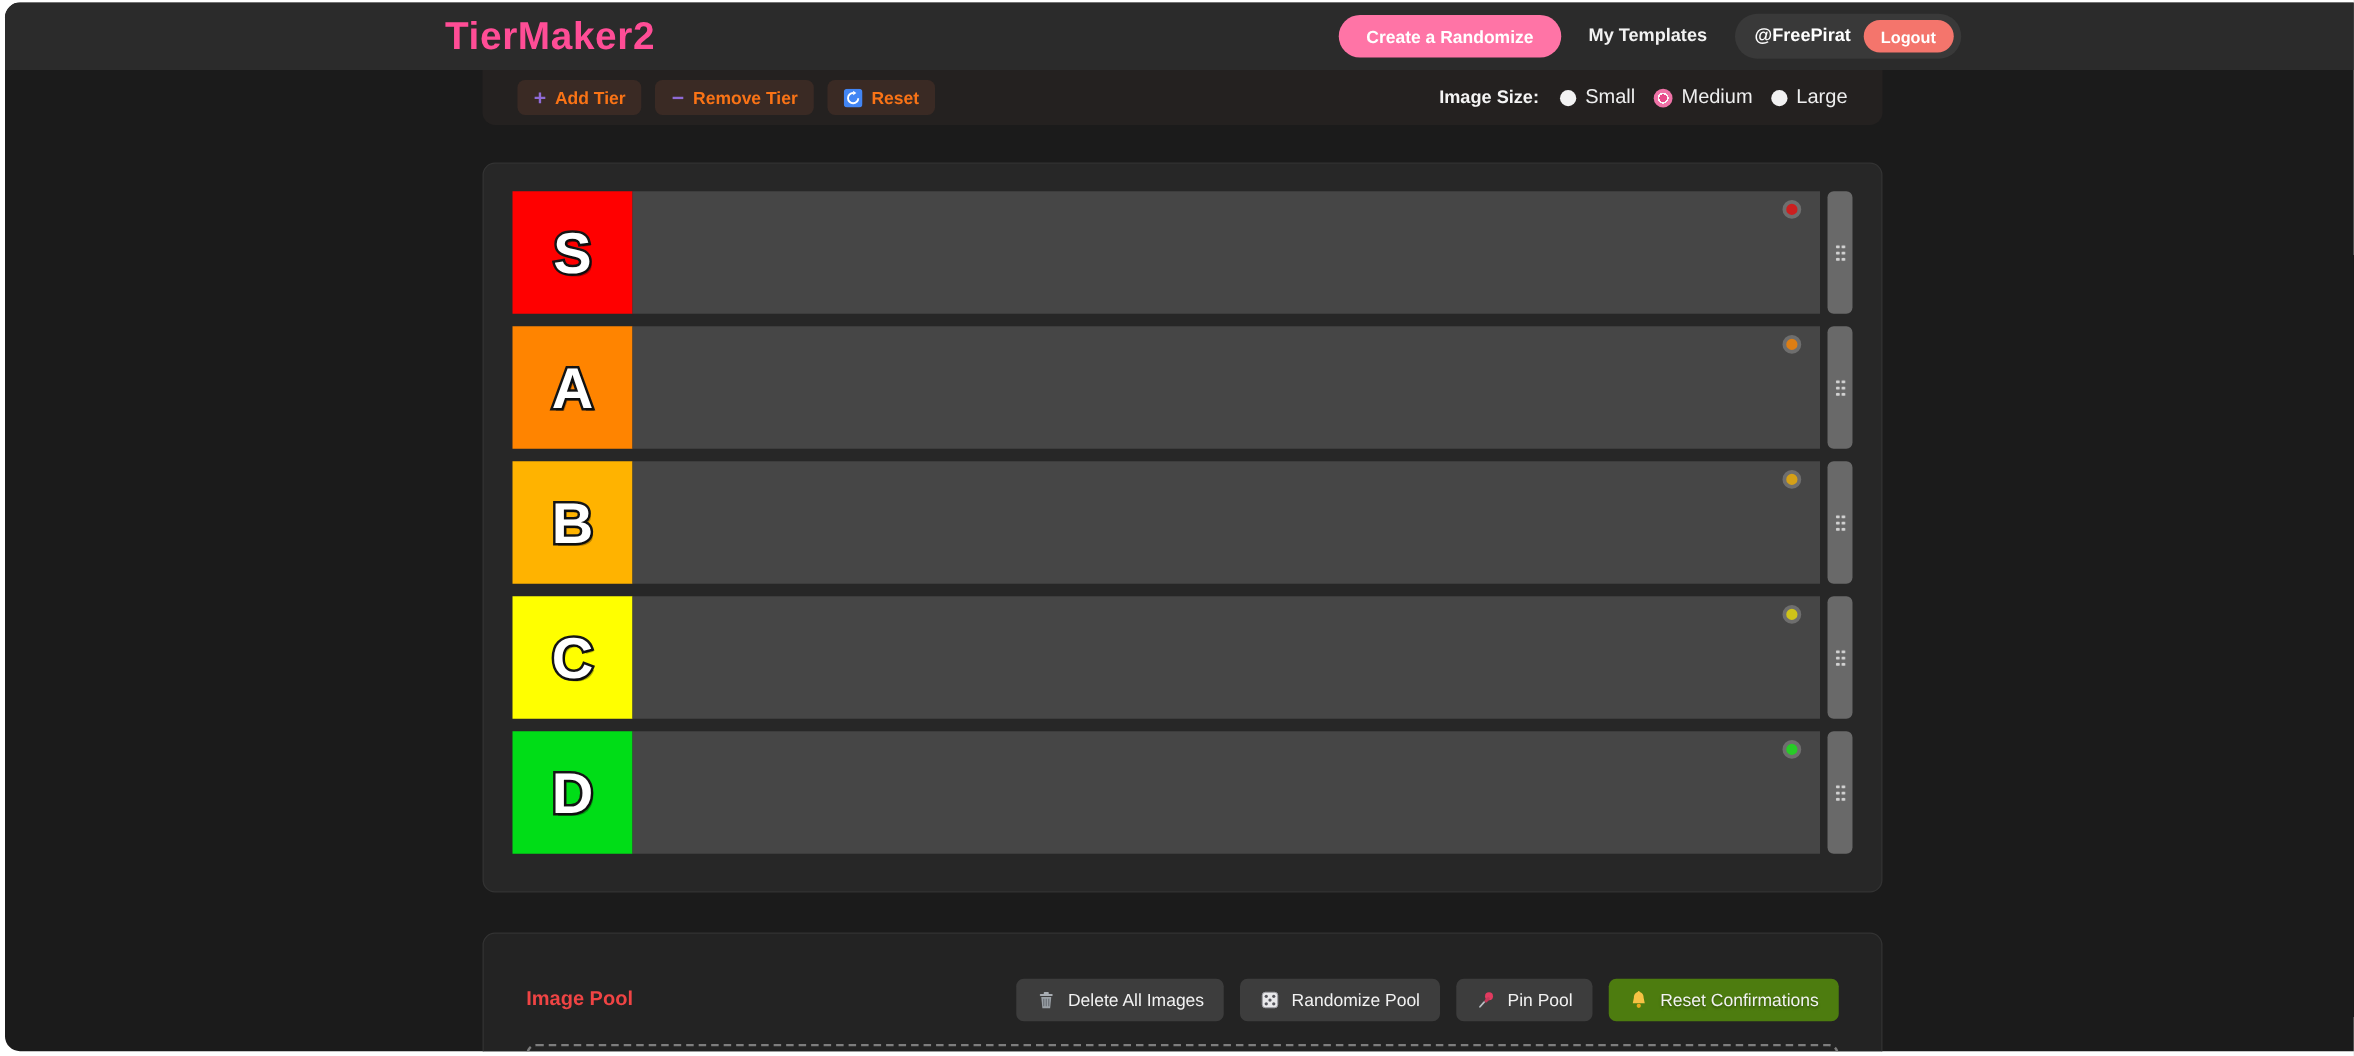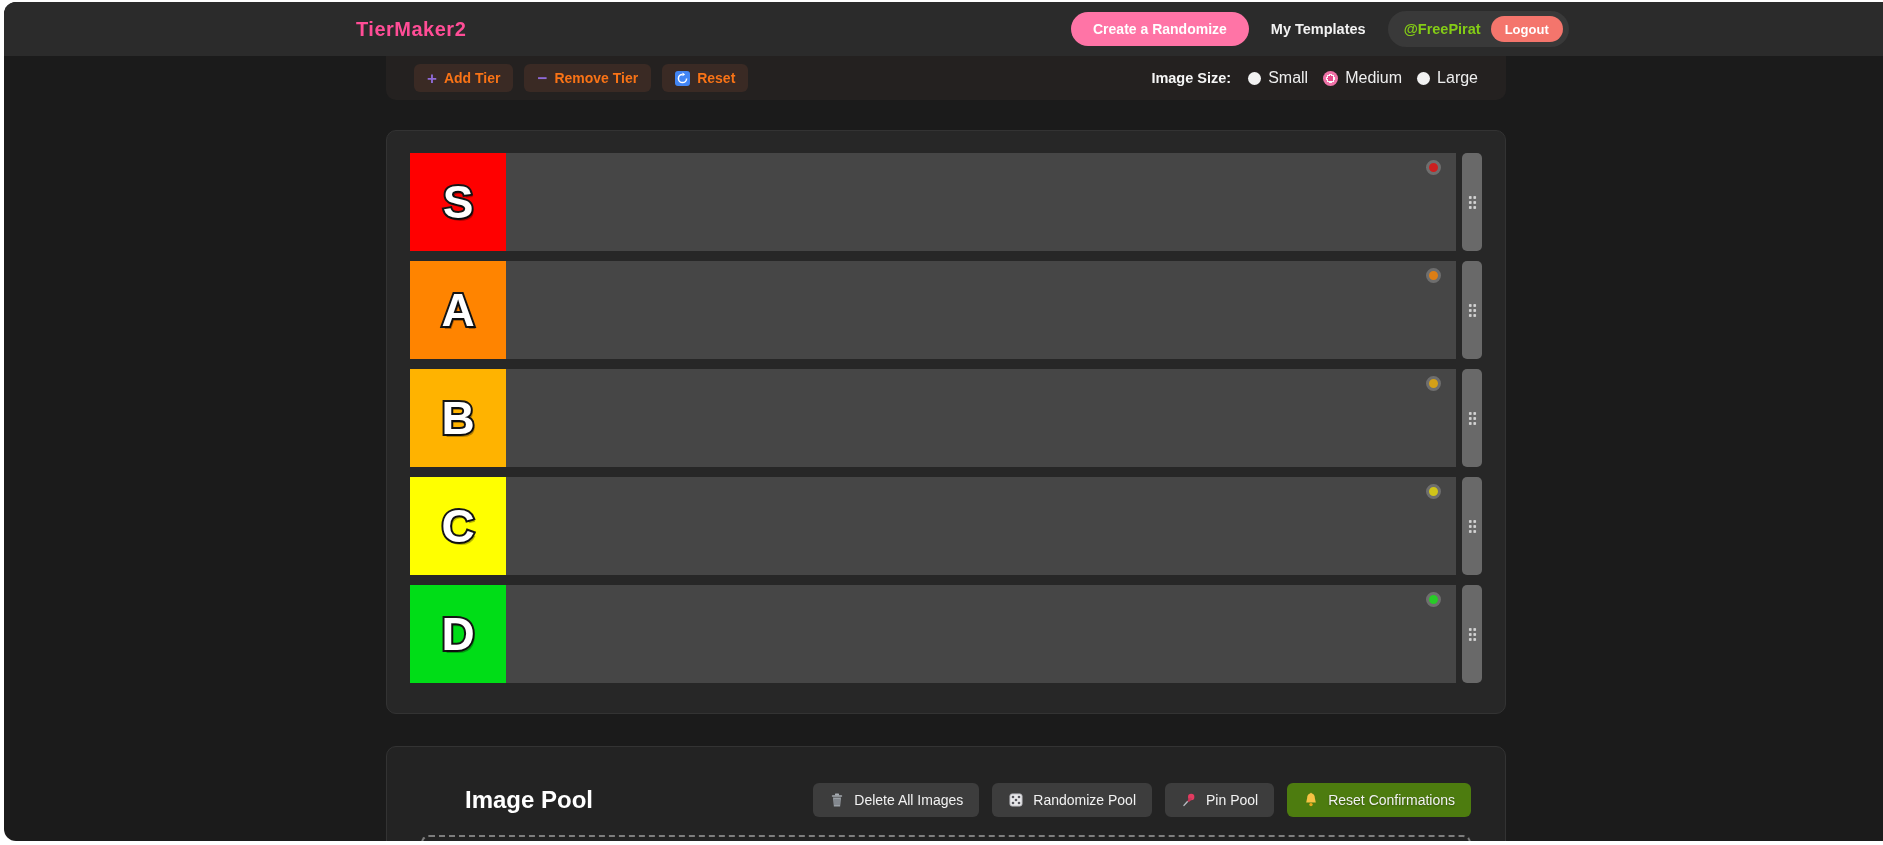--- a/index.html
+++ b/index.html
@@ -5,39 +5,39 @@
   * { margin:0; padding:0; box-sizing:border-box; }
   html,body { width:1883px; height:845px; background:#ffffff; overflow:hidden;
     font-family:"Liberation Sans","DejaVu Sans",sans-serif; }
 
   .window { position:absolute; left:4px; top:2px; width:1879px; height:839px;
     background:#1b1b1b; border-radius:12px 0 0 12px; overflow:hidden; }
 
   
   .navbar { position:absolute; left:0; top:0; width:100%; height:54px; background:#2b2b2b; }
   .logo { position:absolute; left:352px; top:0; height:54px; line-height:54px;
-    font-size:20px; font-weight:bold; color:#ff4d96; letter-spacing:.5px; cursor:pointer; }
+    font-size:31px; font-weight:bold; color:#ff4d96; letter-spacing:.5px; cursor:pointer; }
   .search-wrap { position:absolute; left:582px; top:11px; width:400px; height:32px;
     background:#3e3e3e; border:1px solid #4b4b4b; border-radius:16px; }
   .search-wrap input { position:absolute; left:0; top:0; width:100%; height:100%;
     background:transparent; border:none; outline:none; color:#d6d6d6; font-size:14px;
     padding:0 40px 0 16px; font-family:inherit; }
   .search-wrap input::placeholder { color:#9b9b9b; }
   .mag { position:absolute; right:14px; top:8px; width:12px; height:12px; border-radius:50%;
     background:radial-gradient(circle at 35% 35%, #c4e9fb, #49b1e8); cursor:pointer; }
   .mag::after { content:""; position:absolute; right:-3px; bottom:-4px; width:3px; height:8px;
     background:#7a4fa3; border-radius:2px; transform:rotate(-45deg); }
   .nav-right { position:absolute; left:1067px; top:0; height:54px; display:flex;
     align-items:center; gap:22px; }
   .create-btn { height:34px; border:none; border-radius:17px; background:#ff74a6;
     color:#fff; font-weight:bold; font-size:14px; padding:0 22px; cursor:pointer; font-family:inherit; }
   .my-templates { color:#f2f2f2; font-weight:bold; font-size:14.5px; cursor:pointer; }
   .user-pill { height:36px; background:#393939; border-radius:18px; display:flex;
     align-items:center; gap:10px; padding:0 6px 0 16px; }
-  .username { color:#84cc16; font-weight:bold; font-size:14.5px; }
+  .username { color:#ffffff; font-weight:bold; font-size:14.5px; }
   .logout-btn { height:26px; border:none; border-radius:13px; background:#f4756c;
     color:#fff; font-weight:bold; font-size:13px; padding:0 14px; cursor:pointer; font-family:inherit; }
 
   
   .toolbar { position:absolute; left:382px; top:54px; width:1120px; height:44px;
     background:#242120; border-radius:0 0 10px 10px; display:flex; align-items:center;
     padding:0 28px; }
   .tb-btn { height:28px; border:none; border-radius:6px; background:#3a2a24;
     display:flex; align-items:center; gap:7px; padding:0 13px; margin-right:11px;
     cursor:pointer; font-family:inherit; }
@@ -64,21 +64,21 @@
   .drag-handle { width:20px; height:98px; margin-left:6px; background:#696969;
     border-radius:5px; display:flex; align-items:center; justify-content:center; cursor:grab; }
   .dots { width:9px; height:14px;
     background:radial-gradient(circle, #d2d2d2 1.3px, transparent 1.5px);
     background-size:4.5px 5px; }
 
   
   .pool-panel { position:absolute; left:382px; top:744px; width:1120px; height:140px;
     background:#232323; border:1px solid #333; border-radius:10px; padding:36px 34px 0; }
   .pool-header { display:flex; align-items:center; justify-content:space-between; height:34px; }
-  .pool-title { color:#ffffff; font-weight:bold; font-size:24px;margin-left:44px; }
+  .pool-title { color:#ef4444; font-weight:bold; font-size:16px; }
   .pool-btns { display:flex; gap:13px; }
   .pool-btn { height:34px; border:none; border-radius:6px; background:#3d3d3d;
     color:#f2f2f2; font-size:14px; display:flex; align-items:center; gap:9px;
     padding:0 16px; cursor:pointer; font-family:inherit; }
   .pool-btn.light { background:#4d7c0f; text-shadow:0 1px 2px rgba(0,0,0,.35); }
   .pool-drop { margin-top:18px; height:70px; border:2px dashed #7d7d7d; border-radius:8px; }
 
   .icon-svg { width:16px; height:16px; display:inline-block; }
 </style>
 </head>

